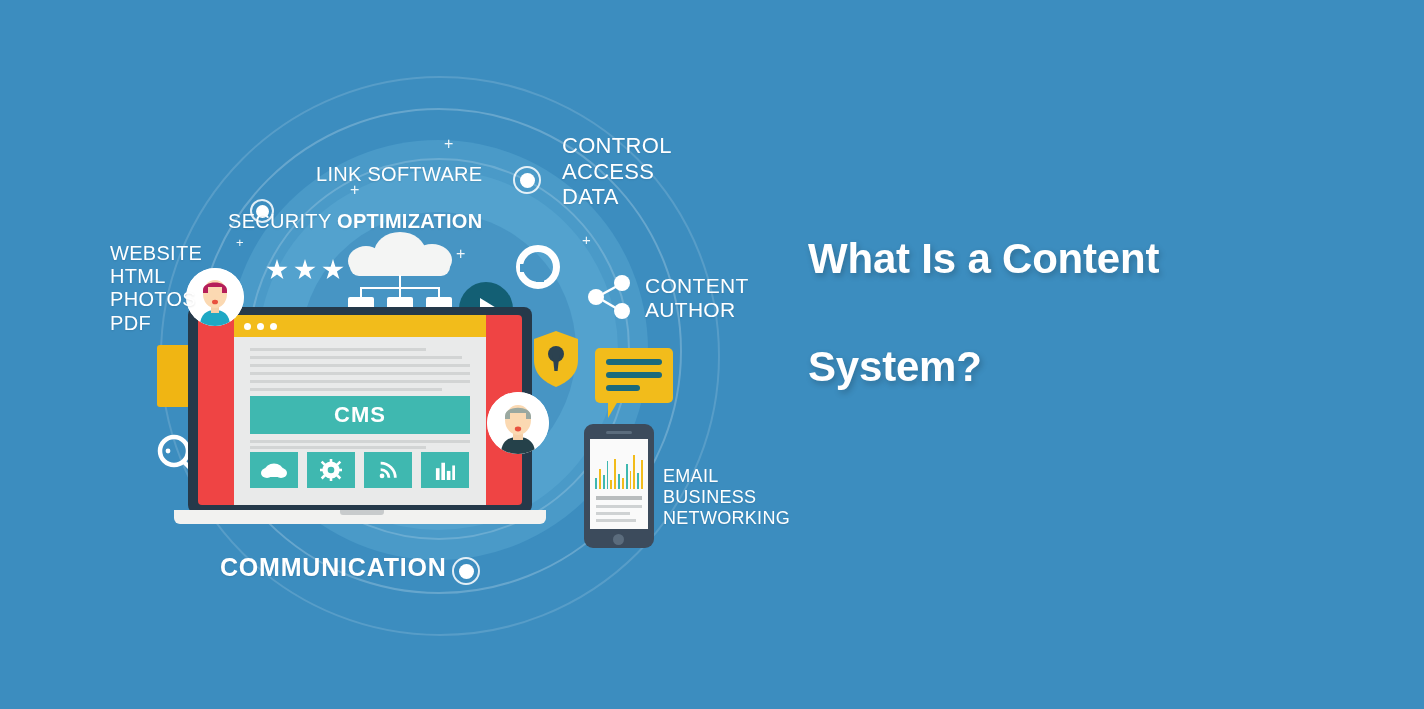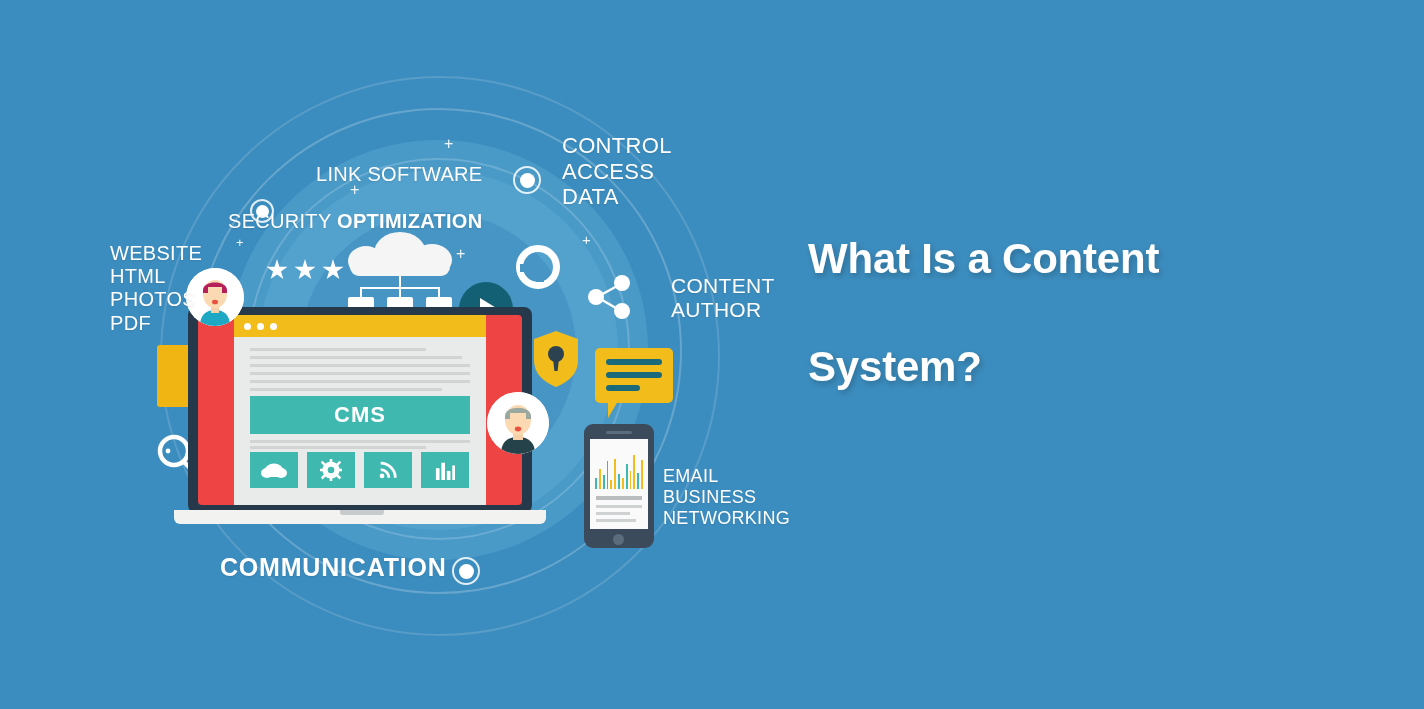--- a/index.html
+++ b/index.html
@@ -44,21 +44,21 @@
     position:absolute; color:#ffffff; line-height:1.16;
     font-family:"Liberation Sans Narrow","Liberation Sans", sans-serif;
     letter-spacing:.3px; font-weight:400;
     text-shadow:0 1px 2px rgba(0,0,0,.10);
     white-space:pre-line;
   }
   .lbl-topleft { left:228px; top:140px; font-size:20px; text-align:right; }
   .lbl-topleft b { font-weight:700; }
   .lbl-left { left:110px; top:242px; font-size:20px; }
   .lbl-control { left:562px; top:133px; font-size:22px; }
-  .lbl-content { left:645px; top:274px; font-size:21px;margin-left:26px; }
+  .lbl-content { left:645px; top:274px; font-size:21px; }
   .lbl-email { left:663px; top:466px; font-size:18px; }
   .lbl-comm { left:220px; top:553px; font-size:25px; font-weight:700; letter-spacing:.8px; }
 
   
   .stars { position:absolute; left:266px; top:259px; display:flex; gap:6px; }
   .star { width:22px; height:22px; background:#fff;
           clip-path:polygon(50% 0%,61% 35%,98% 35%,68% 57%,79% 91%,50% 70%,21% 91%,32% 57%,2% 35%,39% 35%); }
 
   
   .cloud-group { position:absolute; left:348px; top:232px; width:104px; height:82px; }

